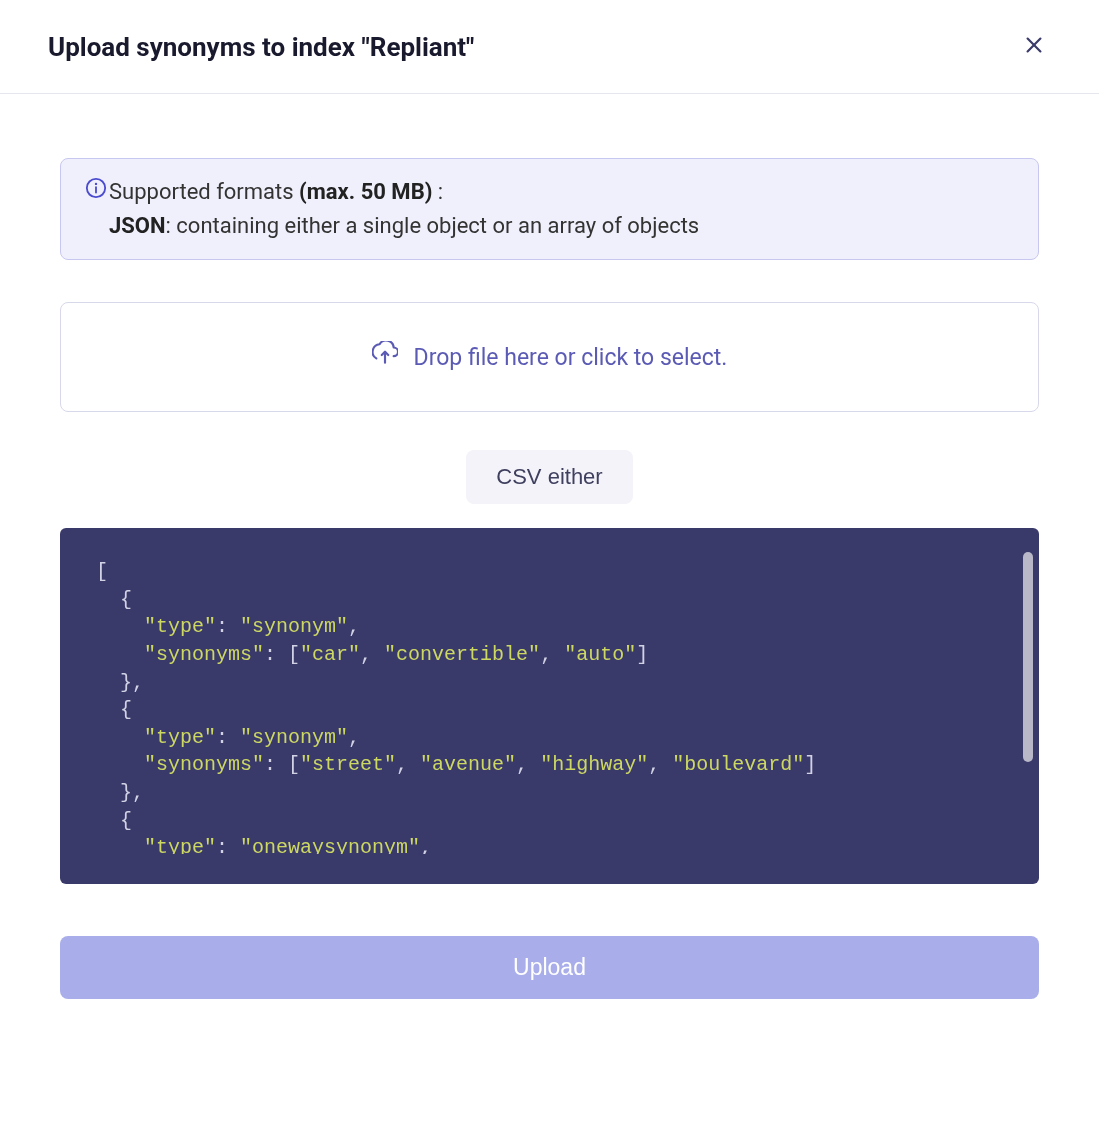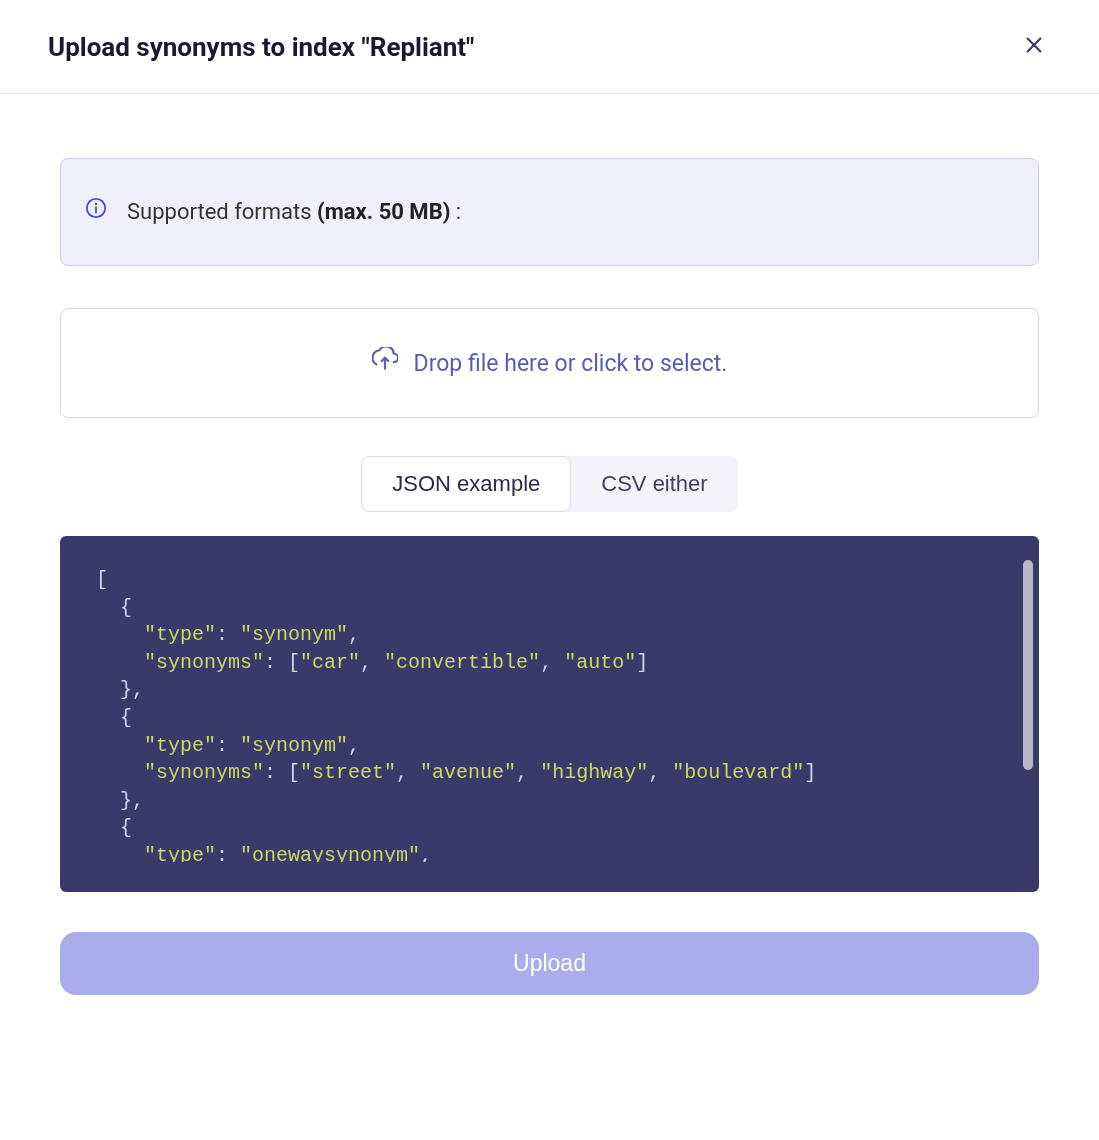--- a/index.html
+++ b/index.html
@@ -29,23 +29,23 @@
     color: #3b3b6b;
   }
   .close-btn svg { width: 22px; height: 22px; }
   .content {
     padding: 64px 60px 40px 60px;
   }
   .info-box {
     border: 1px solid #c7c7f0;
     background: #f0f0fc;
     border-radius: 8px;
-    padding: 36px 24px;
-    display: flex;
-    gap: 20px;
+    padding: 16px 24px;
+    display: flex;
+    gap: 2px;
     align-items: flex-start;
   }
   .info-icon {
     flex-shrink: 0;
     margin-top: 2px;
     color: #4b4bcf;
   }
   .info-icon svg { width: 22px; height: 22px; }
   .info-body {
     font-size: 22px;
@@ -119,26 +119,26 @@
   .scrollbar {
     position: absolute;
     right: 6px;
     top: 24px;
     width: 10px;
     height: 210px;
     background: #b8b8c9;
     border-radius: 5px;
   }
   .upload-btn {
-    margin-top: 40px;
+    margin-top: 52px;
     width: 100%;
     background: #a9aeea;
     color: #fff;
     border: none;
-    border-radius: 16px;
+    border-radius: 8px;
     font-size: 23px;
     padding: 18px 0;
     cursor: pointer;
   }
 </style>
 </head>
 <body>
 
 <div class="header">
   <h1 class="title">Upload synonyms to index "Repliant"</h1>
@@ -159,37 +159,39 @@
       <svg viewBox="0 0 24 24" fill="none" stroke="currentColor" stroke-width="2">
         <circle cx="12" cy="12" r="10"></circle>
         <line x1="12" y1="7.5" x2="12" y2="7.5" stroke-width="2.6" stroke-linecap="round"></line>
         <line x1="12" y1="11" x2="12" y2="17" stroke-linecap="round"></line>
       </svg>
     </span>
     <div class="info-body">
       <div>
         <span>Supported formats </span><b>(max. 50 MB)</b><span> :</span>
       </div>
+      <div>
+        <b>JSON</b><span>: containing either a single object or an array of objects</span>
+      </div>
     </div>
   </div>
 
   <div class="drop-zone">
     <span>
       <svg viewBox="0 0 24 24" fill="none" stroke="currentColor" stroke-width="2" stroke-linecap="round" stroke-linejoin="round">
         <path d="M4 16 a7 7 0 0 1 3-13 a7 7 0 0 1 13 3 a4 4 0 0 1 0 8"></path>
         <polyline points="9 13 12 10 15 13"></polyline>
         <line x1="12" y1="10" x2="12" y2="20"></line>
       </svg>
     </span>
     <span>Drop file here or click to select.</span>
   </div>
 
   <div class="tabs">
     <div class="tab-group">
-      <button class="tab active">JSON example</button>
       <button class="tab">CSV either</button>
     </div>
   </div>
 
   <div class="code-block">
     <div class="code-scroll">
       <pre id="code-pre">[
   {
     <span class="k">"type"</span>: <span class="s">"synonym"</span>,
     <span class="k">"synonyms"</span>: [<span class="s">"car"</span>, <span class="s">"convertible"</span>, <span class="s">"auto"</span>]

